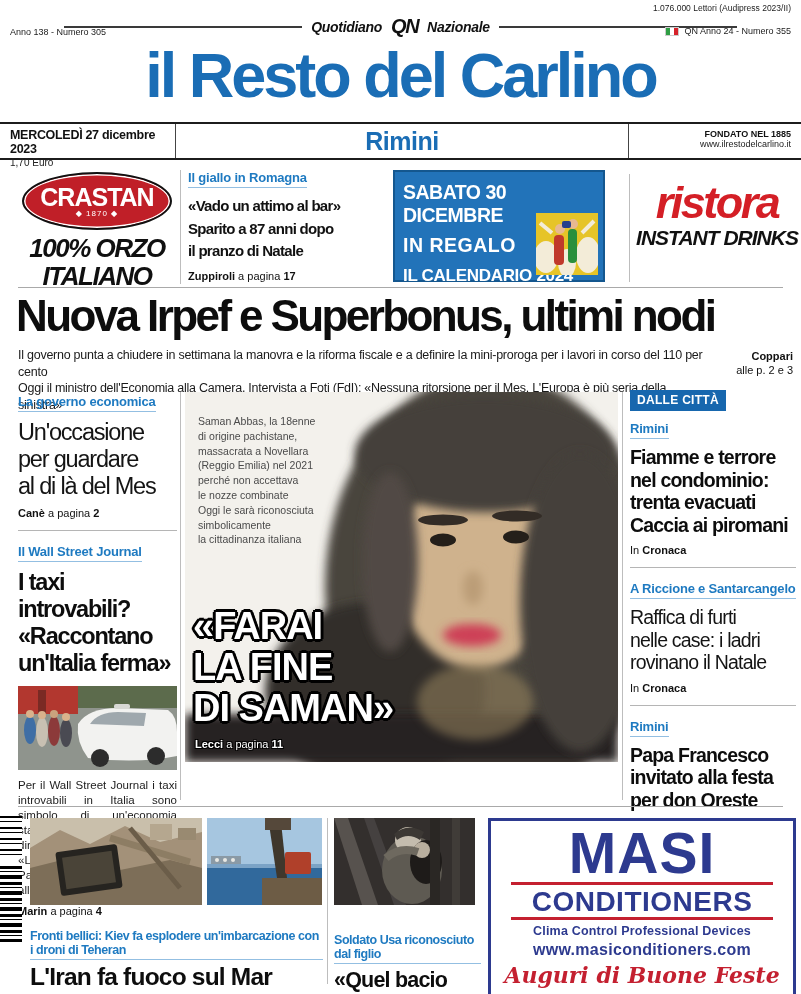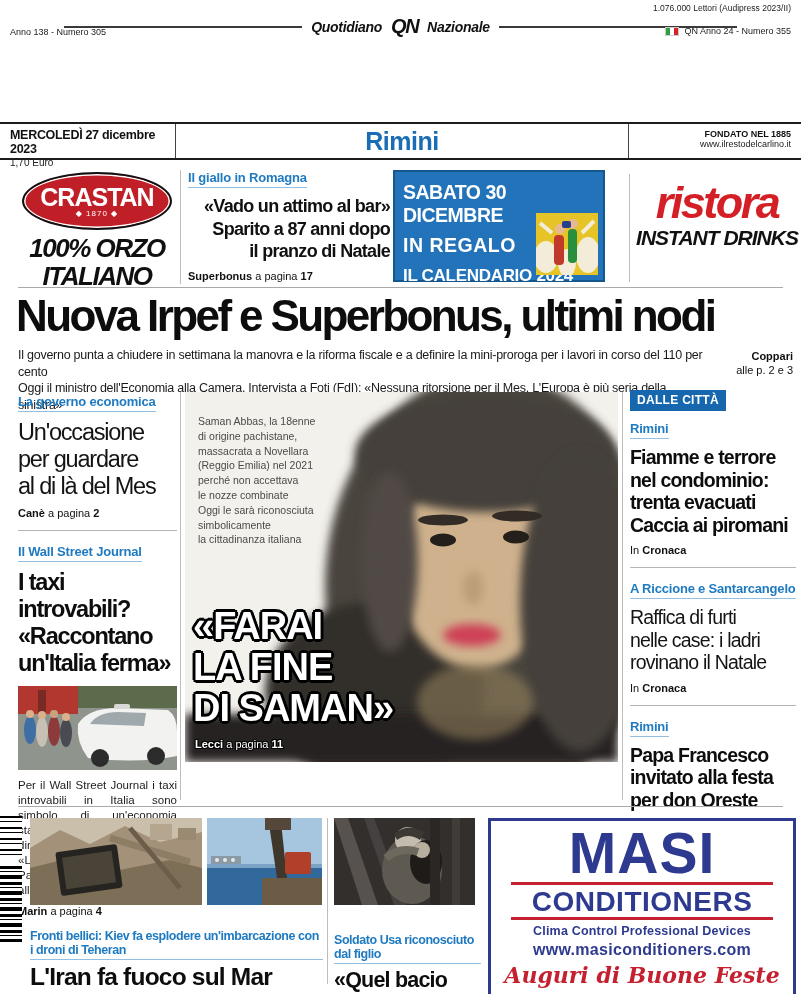--- a/index.html
+++ b/index.html
@@ -47,21 +47,21 @@
     border-radius:50%; border:2px solid #111; color:#fff; display:flex; flex-direction:column;
     align-items:center; justify-content:center; box-shadow:0 0 0 1.5px #fff inset; }
   .crastan-name { font-size:25px; font-weight:bold; letter-spacing:-1px; line-height:24px; }
   .crastan-year { font-size:8px; letter-spacing:1px; }
   .crastan-claim { font-style:italic; font-weight:bold; font-size:26px; line-height:28px;
     letter-spacing:-1.5px; color:#101010; margin-top:4px; }
   .vdiv { position:absolute; width:1px; background:#bdbdbd; }
   .giallo { position:absolute; left:188px; top:168px; width:202px; }
   .kicker { display:inline-block; color:#1e7ac1; font-size:13px; font-weight:bold;
     border-bottom:1.5px solid #93bfe2; padding-bottom:2px; margin-bottom:7px; letter-spacing:-0.2px; }
-  .giallo-h { font-size:18px; font-weight:bold; line-height:22.5px; letter-spacing:-0.7px;text-align:right; }
+  .giallo-h { font-size:15px; font-weight:bold; line-height:22.5px; letter-spacing:-0.7px; }
   .byline { font-size:11px; margin-top:7px; color:#111; }
   .calendar-ad { position:absolute; left:393px; top:170px; width:212px; height:112px;
     background:#2273b9; border:2px solid #14578f; color:#fff; padding:9px 8px; }
   .cal-l1 { font-size:19.5px; font-weight:bold; letter-spacing:-0.5px; }
   .cal-l2 { font-size:19.5px; font-weight:bold; margin-top:7px; letter-spacing:0.5px; }
   .cal-l3 { font-size:17px; font-weight:bold; margin-top:9px; letter-spacing:-0.3px; }
   .cal-art { position:absolute; right:5px; bottom:5px; width:62px; height:62px; }
   .ristora { position:absolute; left:636px; top:182px; width:162px; text-align:center; }
   .ristora-name { color:#d41f26; font-size:45px; font-weight:bold; font-style:italic;
     letter-spacing:-2.5px; line-height:42px; }
@@ -142,20 +142,21 @@
   <div class="anno-left">Anno 138 - Numero 305</div>
   <div class="anno-right">
     <span class="flag">
         <i class="g"></i>
         <i class="w"></i>
         <i class="r"></i>
       </span>
     <span>QN Anno 24 - Numero 355</span>
   </div>
 
+  <div class="masthead">il Resto del Carlino</div>
 
   <div class="dateband">
     <div class="db-left">
       <div class="db-date">MERCOLEDÌ 27 dicembre 2023</div>
       <div class="db-price">1,70 Euro</div>
     </div>
     <div class="db-center">
       <div class="db-edition">Rimini</div>
     </div>
     <div class="db-right">
@@ -174,21 +175,21 @@
   </div>
 
   <div class="vdiv" style="left:180px; top:170px; height:114px;"></div>
 
   <div class="giallo">
     <span class="kicker">Il giallo in Romagna</span>
     <div class="giallo-h pre">«Vado un attimo al bar»
 Sparito a 87 anni dopo
 il pranzo di Natale</div>
     <div class="byline">
-      <span class="bold">Superbonus</span>
+      <span class="bold">Zuppiroli</span>
       <span>a pagina</span>
       <span class="bold">17</span>
     </div>
   </div>
 
   <div class="calendar-ad">
     <div class="cal-l1">SABATO 30 DICEMBRE</div>
     <div class="cal-l2">IN REGALO</div>
     <div class="cal-l3">IL CALENDARIO 2024</div>
     <svg class="cal-art" viewBox="0 0 62 62">

